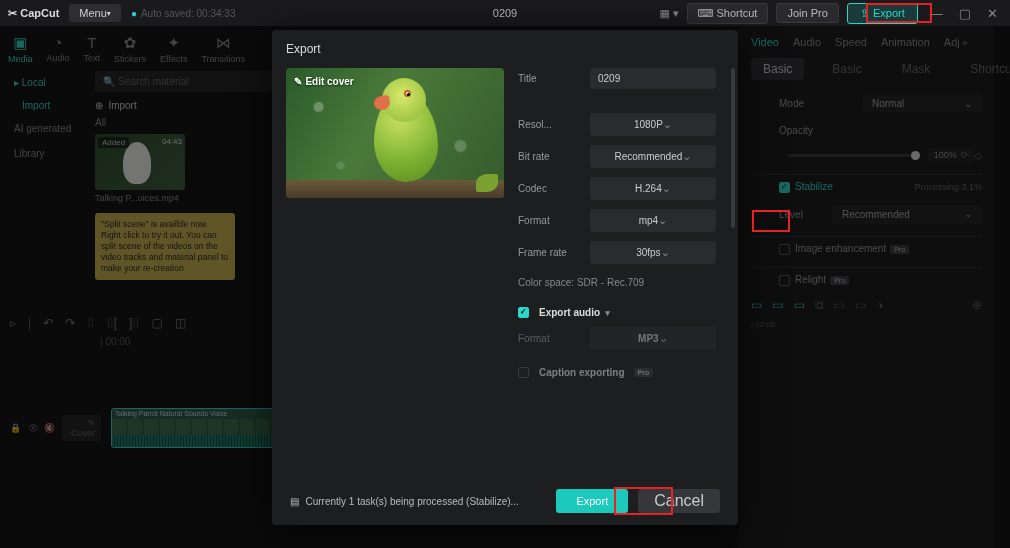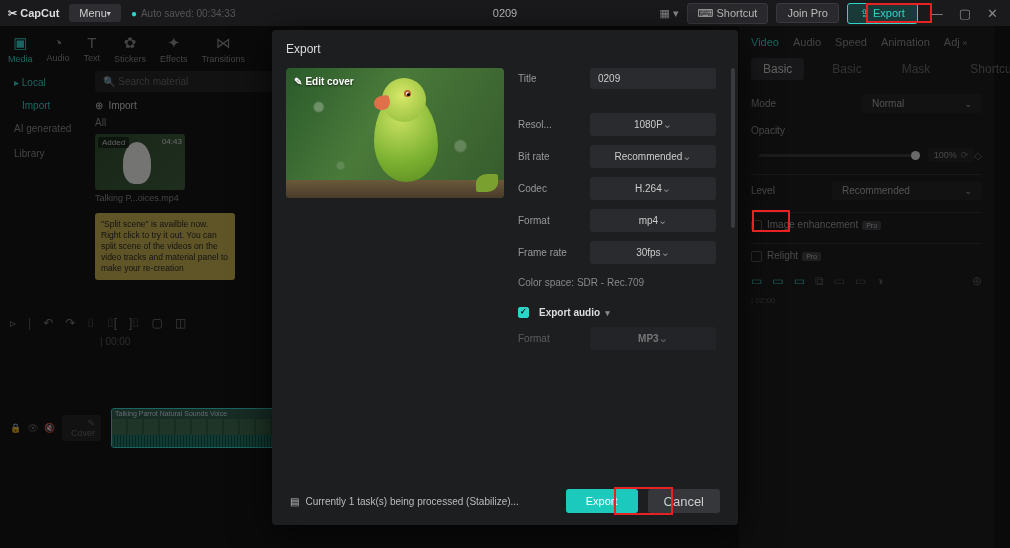--- a/index.html
+++ b/index.html
@@ -43,21 +43,21 @@
 .thumb-name { color: #888; font-size: 9px; margin-top: 3px; white-space: nowrap; overflow: hidden; text-overflow: ellipsis; width: 90px; }
 .tip-box { margin-top: 10px; width: 140px; background: #c9b04a; color: #222; font-size: 8.5px; padding: 6px; border-radius: 3px; line-height: 1.3; }
 
 
 .inspector { position: absolute; top: 26px; right: 16px; width: 255px; bottom: 0; background: #141416; padding: 10px 12px; }
 .insp-tabs { display: flex; gap: 14px; font-size: 11px; color: #888; margin-bottom: 10px; }
 .insp-tabs .act { color: #2dd4c9; }
 .insp-subtabs { display: flex; gap: 16px; font-size: 12px; margin-bottom: 14px; }
 .insp-sub { padding: 4px 12px; color: #666; border-radius: 3px; }
 .insp-sub.act { background: #2a2a2e; color: #ccc; }
-.insp-row { display: flex; align-items: center; justify-content: space-between; margin-bottom: 12px; font-size: 10px; color: #999; }
+.insp-row { display: flex; align-items: center; justify-content: space-between; margin-bottom: 12px; font-size: 10px; color: #999; margin-left: 28px; }
 .insp-select { background: #1c1c1f; padding: 4px 10px; border-radius: 3px; color: #aaa; min-width: 120px; display: flex; justify-content: space-between; align-items: center; }
 .slider-track { flex: 1; height: 3px; background: #333; margin: 0 8px; border-radius: 2px; position: relative; }
 .slider-thumb { position: absolute; right: 0; top: -3px; width: 9px; height: 9px; background: #ddd; border-radius: 50%; }
 .insp-pill { background: #1c1c1f; padding: 2px 6px; border-radius: 3px; font-size: 9px; display:flex; align-items:center; gap:4px;}
 .chk { width: 11px; height: 11px; border: 1px solid #555; border-radius: 2px; display: inline-block; vertical-align: middle; margin-right: 5px; position:relative;}
 .chk.on { background: #2dd4c9; border-color:#2dd4c9;}
 .chk.on::after{content:"✓"; position:absolute; font-size:8px; color:#000; left:1px; top:-1px;}
 .pro-badge { background: #3a3a3e; color: #bbb; font-size: 7px; padding: 1px 4px; border-radius: 2px; margin-left: 4px; }
 .mini-icons { display: flex; gap: 10px; color: #2dd4c9; font-size: 12px; margin: 8px 0; align-items:center;}
 .mini-icons .dim { color: #555; }
@@ -94,21 +94,21 @@
 .folder-ico { background: #2a2b2e; width: 22px; height: 22px; border-radius: 3px; display: flex; align-items: center; justify-content: center; color: #ccc; font-size: 11px; margin-left: 4px; }
 .stext { color: #888; font-size: 10px; margin: 4px 0 2px; }
 .ssection { color: #ddd; font-size: 10px; font-weight: 600; display: flex; align-items: center; gap: 5px; margin-top: 8px; }
 .ssection .chev { color: #888; font-size: 9px; }
 .disabled { opacity: .5; }
 .scroll-ind { position: absolute; right: 3px; top: 0; width: 4px; height: 160px; background: #3a3a3e; border-radius: 2px; }
 .modal-foot { padding: 12px 18px; display: flex; align-items: center; justify-content: space-between; }
 .foot-status { color: #bbb; font-size: 10px; display: flex; align-items: center; gap: 6px; }
 .foot-btns { display: flex; gap: 10px; }
 .btn-export { background: #1cc9bd; color: #fff; padding: 6px 20px; border-radius: 3px; font-size: 11px; font-weight: 500; border: none; }
-.btn-cancel { background: #35373b; color: #ccc; padding: 2px 16px; border-radius: 3px; font-size: 13px; border: none; }
+.btn-cancel { background: #35373b; color: #ccc; padding: 2px 16px; border-radius: 3px; font-size: 16px; border: none; }
 
 
 .hl { position: absolute; border: 2px solid #e62222; pointer-events: none; z-index: 100; }
 .chevd::after{content:"⌄"; margin-left:4px; font-size:9px;}
 </style>
 </head>
 <body>
 
 <div class="app-dimmed">
   <div class="inspector">
@@ -136,20 +136,24 @@
       <div class="slider-track">
           <div class="slider-thumb"></div>
         </div>
       <span class="insp-pill">
           <span>100%</span>
           <span style="color:#666;">⟳</span>
         </span>
       <span style="color:#666;">◇</span>
     </div>
     <div style="height:1px;background:#2a2a2e;margin:6px 0;"></div>
+    <div class="insp-row">
+      <span><span class="chk on"></span><span style="color:#2dd4c9;">Stabilize</span></span>
+      <span style="color:#666;font-size:9px;">Processing 3.1%</span>
+    </div>
     <div class="insp-row">
       <span>Level</span>
       <span class="insp-select chevd" style="min-width:150px;">Recommended</span>
     </div>
     <div style="height:1px;background:#2a2a2e;margin:6px 0;"></div>
     <div class="insp-row">
       <span><span class="chk"></span><span>Image enhancement</span><span class="pro-badge">Pro</span></span>
     </div>
     <div style="height:1px;background:#2a2a2e;margin:6px 0;"></div>
     <div class="insp-row">
@@ -311,20 +315,25 @@
       <div class="stext">Color space: SDR - Rec.709</div>
       <div class="ssection">
         <span class="chk on"></span>
         <span>Export audio</span>
         <span class="chev">▾</span>
       </div>
       <div class="srow disabled">
         <span class="slabel">Format</span>
         <span class="sinput drop" style="justify-content:center;font-weight:bold;">MP3</span>
       </div>
+      <div class="ssection disabled">
+        <span class="chk"></span>
+        <span>Caption exporting</span>
+        <span class="pro-badge">Pro</span>
+      </div>
     </div>
   </div>
   <div class="modal-foot">
     <span class="foot-status">▤ <span>Currently 1 task(s) being processed (Stabilize)...</span></span>
     <div class="foot-btns">
       <button class="btn-export">Export</button>
       <button class="btn-cancel">Cancel</button>
     </div>
   </div>
 </div>

